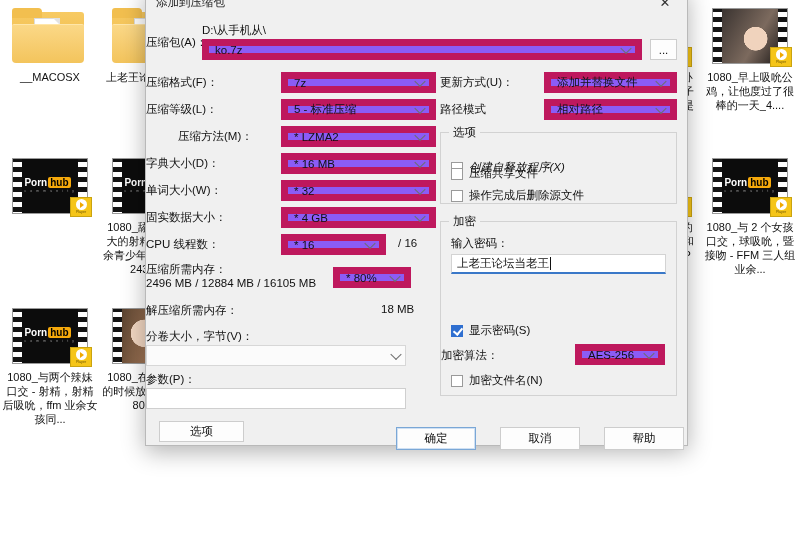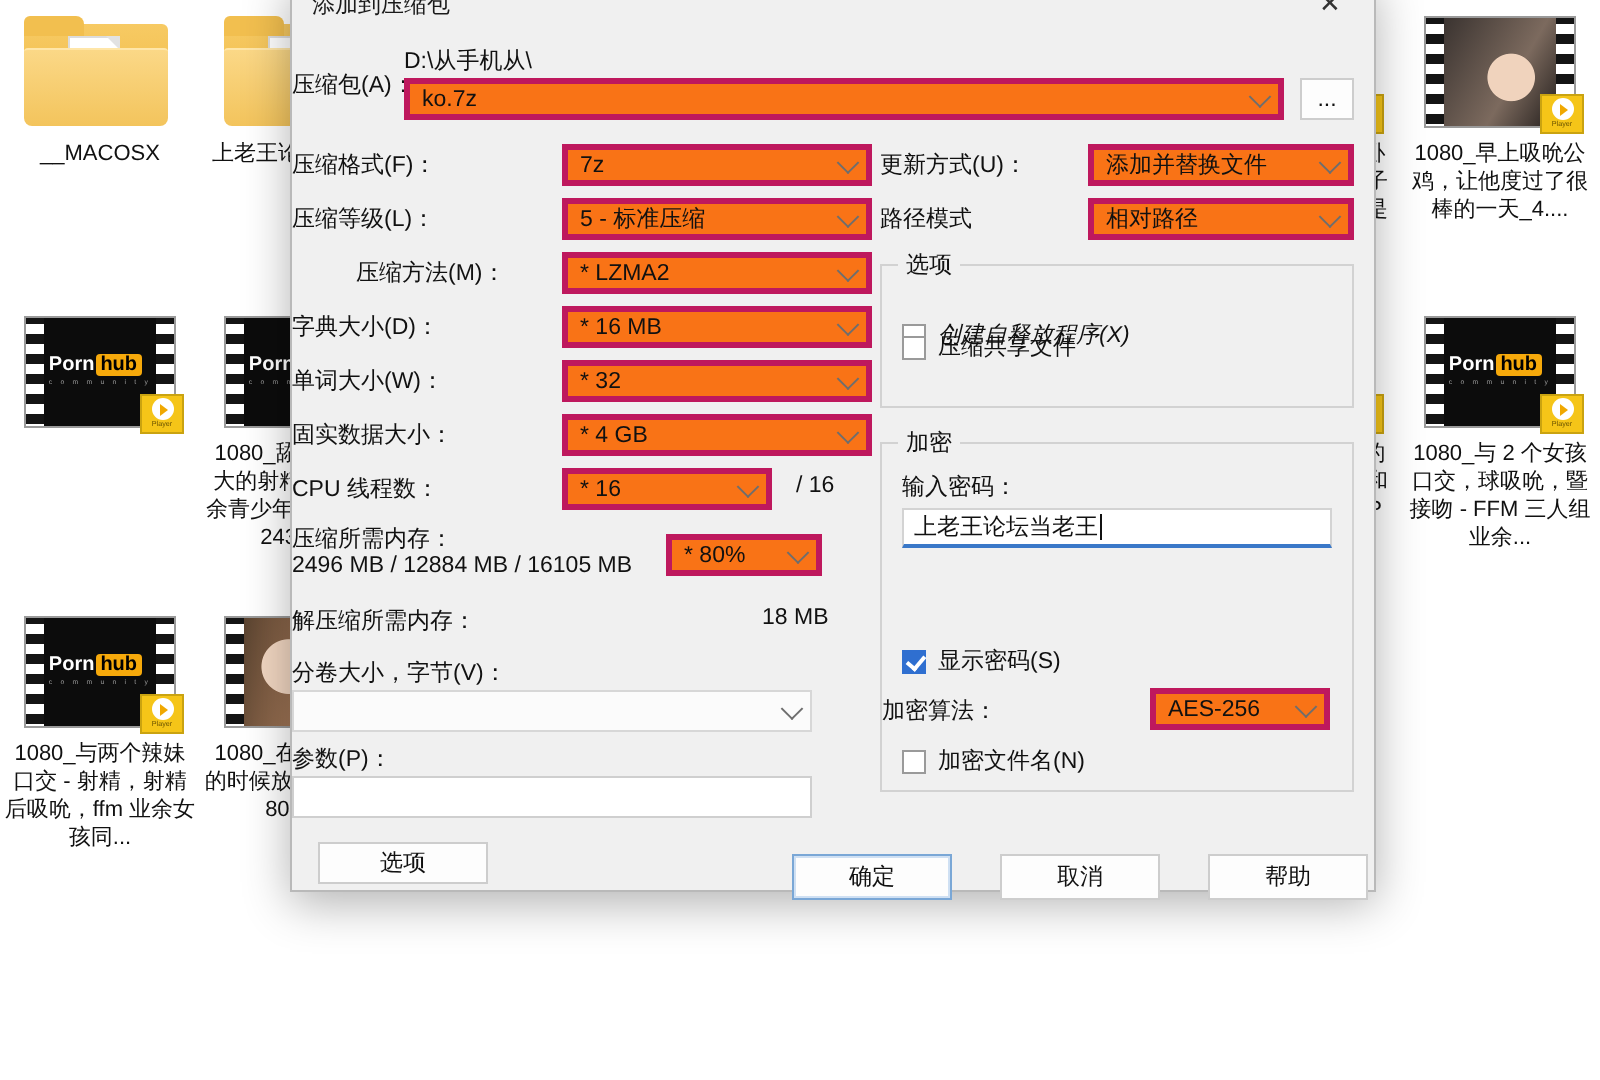--- a/index.html
+++ b/index.html
@@ -132,21 +132,21 @@
   }
   #titlebar .ttl{font-size:11.5px;color:#1a1a1a;}
   #close-btn{
     margin-left:auto;width:44px;height:26px;display:flex;align-items:center;
     justify-content:center;font-size:13px;color:#333;font-family:"DejaVu Sans",sans-serif;
   }
   #dlg-body{position:relative;padding:4px 12px 0 12px;}
   .lbl{font-size:11.5px;color:#111;}
   .arch-path{position:absolute;left:96px;top:10px;font-size:11.5px;color:#111;}
   .combo{
-    position:relative;background:#f97316;border:3px solid #be185d;
+    position:relative;background:#8b5cf6;border:7px solid #be185d;
     height:21px;box-sizing:border-box;display:flex;align-items:center;
     padding:0 18px 0 6px;font-size:11.5px;color:#111;
   }
   .combo .chev{
     position:absolute;right:5px;top:50%;width:7px;height:7px;
     border-right:1px solid #6e6e6e;border-bottom:1px solid #6e6e6e;
     transform:translateY(-70%) rotate(45deg);
   }
   .combo.flat{border:1px solid #d7d7d7;background:#fbfbfb;}
   .input{
@@ -604,20 +604,24 @@
 
     <div class="group" style="left:294px;top:117px;width:237px;height:72px;">
       <span class="gtitle">选项</span>
       <div class="cb" style="position:absolute;left:10px;top:27px;font-style:italic;">
         <span class="box"></span>
         <span>创建自释放程序(X)</span>
       </div>
       <div class="cb" style="position:absolute;left:10px;top:33px;">
         <span class="box"></span>
         <span>压缩共享文件</span>
+      </div>
+      <div class="cb" style="position:absolute;left:10px;top:55px;">
+        <span class="box"></span>
+        <span>操作完成后删除源文件</span>
       </div>
     </div>
 
     <div class="group" style="left:294px;top:206px;width:237px;height:175px;">
       <span class="gtitle">加密</span>
       <div class="lbl" style="position:absolute;left:10px;top:14px;">输入密码：</div>
       <div class="pwd-input" style="position:absolute;left:10px;top:32px;width:215px;">
         <span>上老王论坛当老王</span>
           <span class="caret"></span>
       </div>

